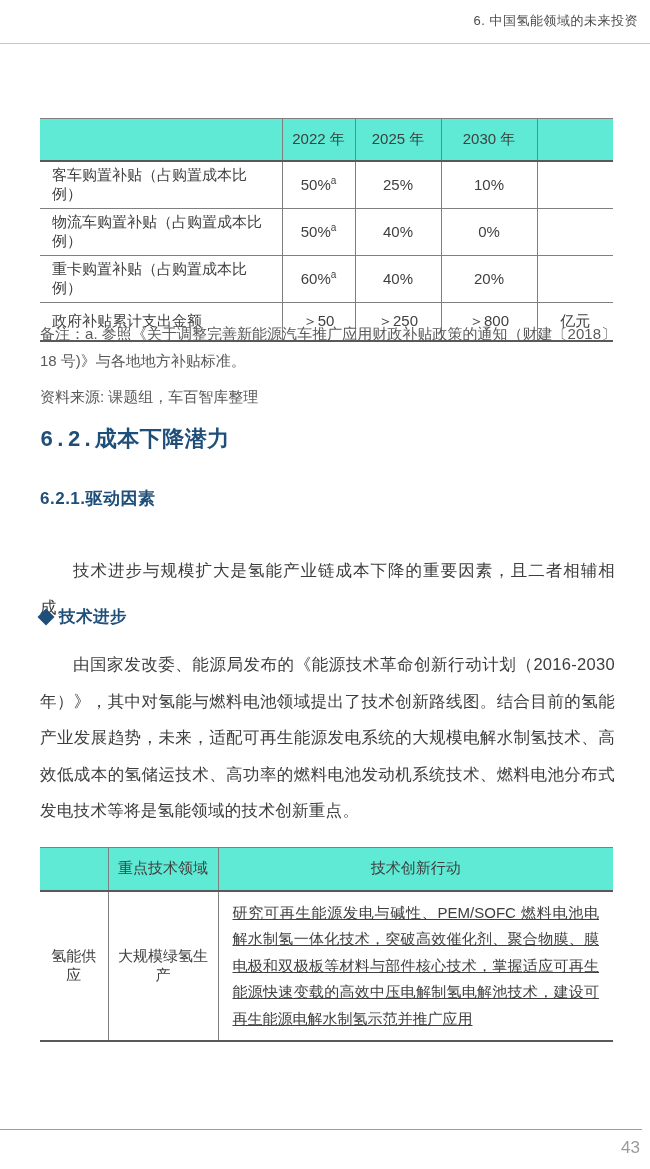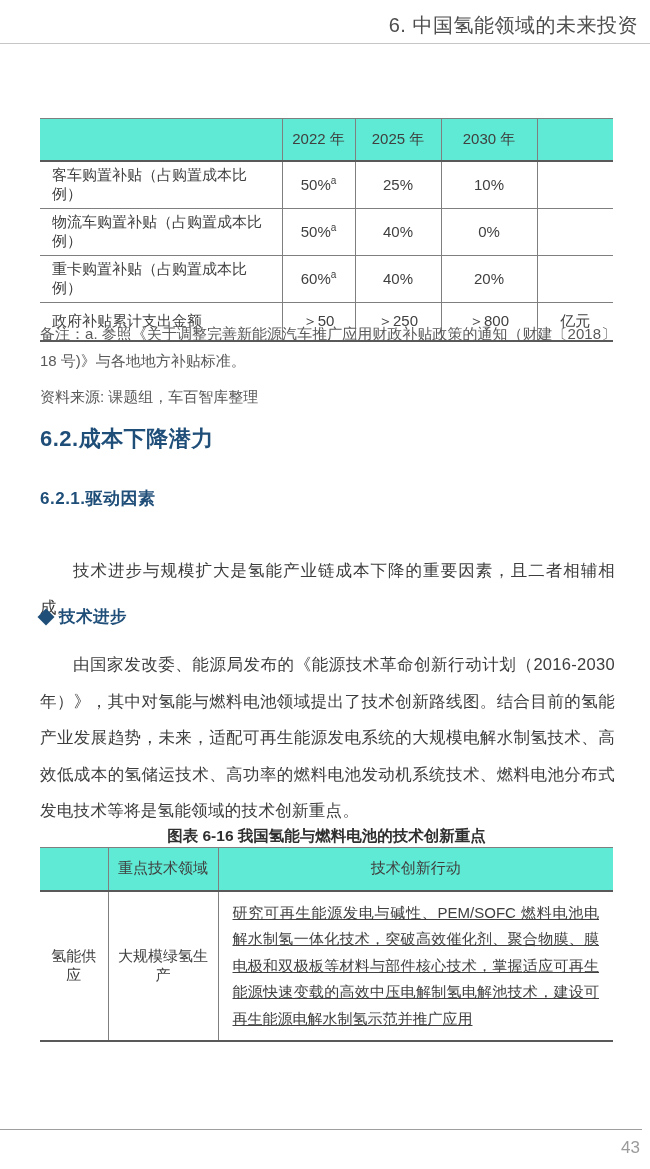--- a/index.html
+++ b/index.html
@@ -6,21 +6,21 @@
   html,body { background:#ffffff; }
   body { font-family:"Liberation Sans","DejaVu Sans",sans-serif; }
   .page {
     position:relative; width:650px; height:1169px; background:#ffffff;
     overflow:hidden; margin:0 auto;
   }
 
   
   .chapter-header {
     position:absolute; top:12px; right:12px;
-    font-size:20px; color:#4d4d4d; letter-spacing:.5px;
+    font-size:13px; color:#4d4d4d; letter-spacing:.5px;
   }
   .header-rule {
     position:absolute; top:43px; left:0; right:0;
     border-top:1px solid #c6c6c6;
   }
   .footer-rule {
     position:absolute; top:1129px; left:0; right:8px;
     border-top:1px solid #9e9e9e;
   }
   .page-number {
@@ -62,21 +62,21 @@
     font-size:15px; line-height:27px; color:#595959; text-align:justify;
   }
   .source-line {
     position:absolute; left:40px; top:388px; width:576px;
     font-size:15px; color:#595959;
   }
 
   
   .h2 {
     position:absolute; left:40px; top:424px;
-    font-size:22px; font-weight:600; color:#1f4e79; letter-spacing:.5px;
+    font-size:22px; font-weight:600; color:#1f4e79; letter-spacing:.5px;font-family:Liberation Mono, monospace;
   }
   .h3 {
     position:absolute; left:40px; top:487px;
     font-size:17px; font-weight:600; color:#1f4e79; letter-spacing:.5px;
   }
   .body-p {
     position:absolute; left:40px; width:575px;
     font-size:16.5px; line-height:36.5px; color:#3d3d3d;
     text-indent:2em; text-align:justify; letter-spacing:.3px;
   }
@@ -165,21 +165,20 @@
 
   <p class="body-p p1">技术进步与规模扩大是氢能产业链成本下降的重要因素，且二者相辅相成。</p>
 
   <div class="bullet-head">
     <span class="diamond"></span>
     <span class="bullet-label">技术进步</span>
   </div>
 
   <p class="body-p p2">由国家发改委、能源局发布的《能源技术革命创新行动计划（2016-2030年）》，其中对氢能与燃料电池领域提出了技术创新路线图。结合目前的氢能产业发展趋势，未来，适配可再生能源发电系统的大规模电解水制氢技术、高效低成本的氢储运技术、高功率的燃料电池发动机系统技术、燃料电池分布式发电技术等将是氢能领域的技术创新重点。</p>
 
-  <div class="t2-caption">图表 6-16 我国氢能与燃料电池的技术创新重点</div>
 
   <table class="doc-table t2">
     <colgroup>
       <col style="width:68px">
         <col style="width:110px">
         <col style="width:395px">
     </colgroup>
     <thead>
       <tr>
         <th></th>

